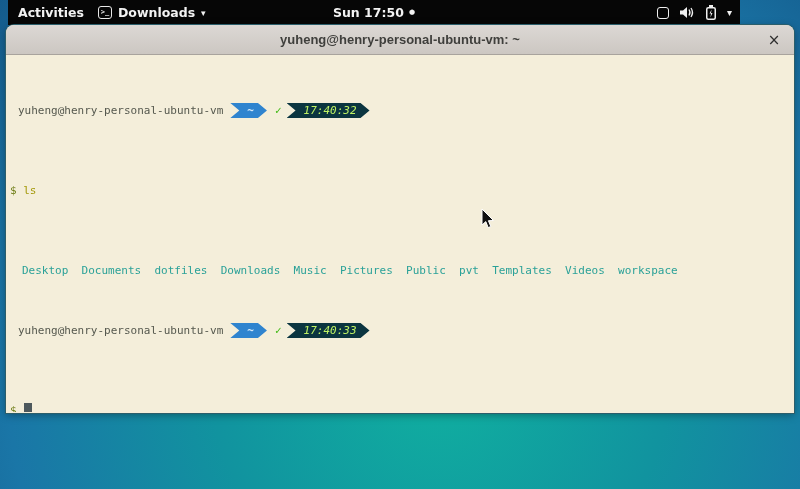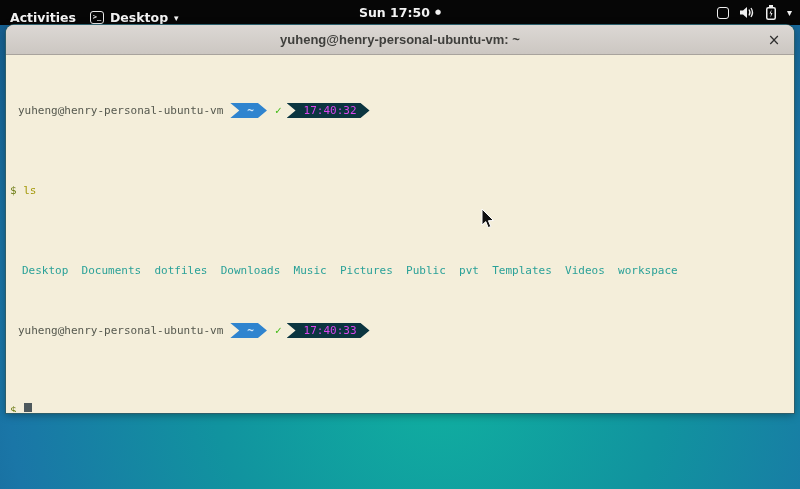--- a/index.html
+++ b/index.html
@@ -5,23 +5,23 @@
   * { margin: 0; padding: 0; box-sizing: border-box; }
   html, body { width: 800px; height: 489px; overflow: hidden; }
   body {
     font-family: "DejaVu Sans", sans-serif;
     background: radial-gradient(ellipse 75% 120% at 55% 78%, #10b0a0 0%, #11939f 38%, #1a76a7 72%, #14598a 100%);
     position: relative;
   }
 
   
   .topbar {
-    position: absolute; left: 0; top: 0; width: 800px; height: 25px;
+    position: absolute; left: 8px; top: 0; width: 732px; height: 25px;
     background: #060606; color: #f2f2f2;
-    display: flex; align-items: flex-end;
+    display: flex; align-items: center;
     font-size: 12.5px; font-weight: 700;
   }
   .topbar-left { display: flex; align-items: center; gap: 14px; padding-left: 10px; }
   .activities { cursor: default; }
   .app-menu { display: flex; align-items: center; gap: 6px; }
   .term-glyph {
     width: 14px; height: 13px; border: 1.2px solid #e8e8e8; border-radius: 3px;
     font-family: "DejaVu Sans Mono", monospace; font-size: 7px; font-weight: 700;
     line-height: 10px; text-align: center; color: #e8e8e8; display: inline-block;
   }
@@ -72,21 +72,21 @@
   .term-line { height: 15px; display: flex; align-items: center; white-space: pre; }
   .plain-line { display: block; margin-top: 20px; }
 
   .u-name { padding-left: 8px; color: #55584e; }
   .ribbon {
     display: inline-block; height: 15px; line-height: 15px;
     padding: 0 13px 0 17px; margin-left: 7px;
     clip-path: polygon(0 0, calc(100% - 9px) 0, 100% 50%, calc(100% - 9px) 100%, 0 100%, 9px 50%);
   }
   .ribbon-cwd { background: #2f84cf; color: #d2e8fa; font-weight: 700; }
-  .ribbon-time { background: #0b3540; color: #d946ef; margin-left: 5px; }
+  .ribbon-time { background: #0b3540; color: #bef264; margin-left: 5px; font-style: italic; }
   .check { color: #3db812; font-weight: 700; margin-left: 8px; }
 
   .dollar { color: #72801c; }
   .cmd-text { color: #a4990b; }
   .ls-line { color: #2aa198; padding-left: 12px; }
   .cursor-block {
     display: inline-block; width: 8px; height: 13px; margin-left: 1px;
     background: #4d585c; vertical-align: -2px;
   }
 
@@ -94,21 +94,21 @@
   .pointer { position: absolute; left: 481px; top: 209px; width: 14px; height: 21px; }
 </style>
 </head>
 <body>
 
 <div class="topbar">
   <div class="topbar-left">
     <span class="activities">Activities</span>
     <span class="app-menu">
       <span class="term-glyph">&gt;_</span>
-      <span>Desktop</span>
+      <span>Downloads</span>
       <span class="menu-caret">▾</span>
     </span>
   </div>
   <div class="topbar-center">
     <span>Sun 17:50</span>
     <span class="notif-dot">●</span>
   </div>
   <div class="topbar-right">
     <span class="screen-icon"></span>
     <svg width="15" height="13" viewBox="0 0 15 13">

